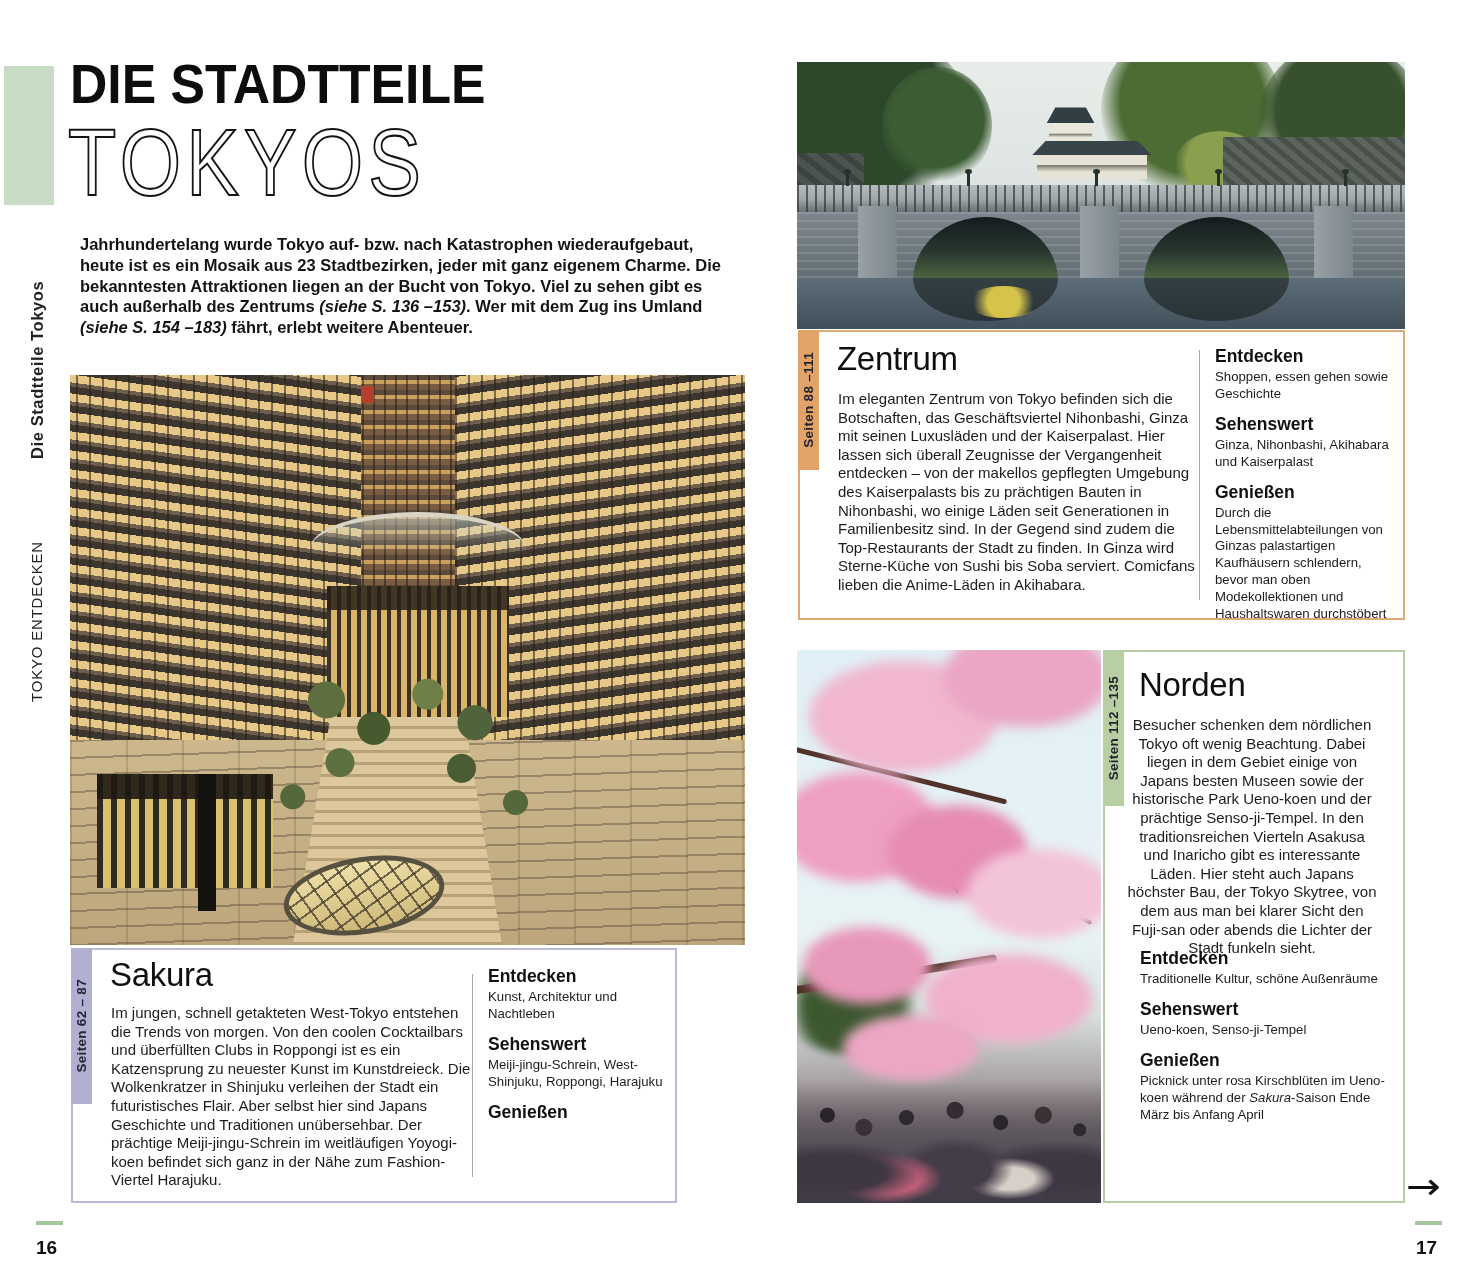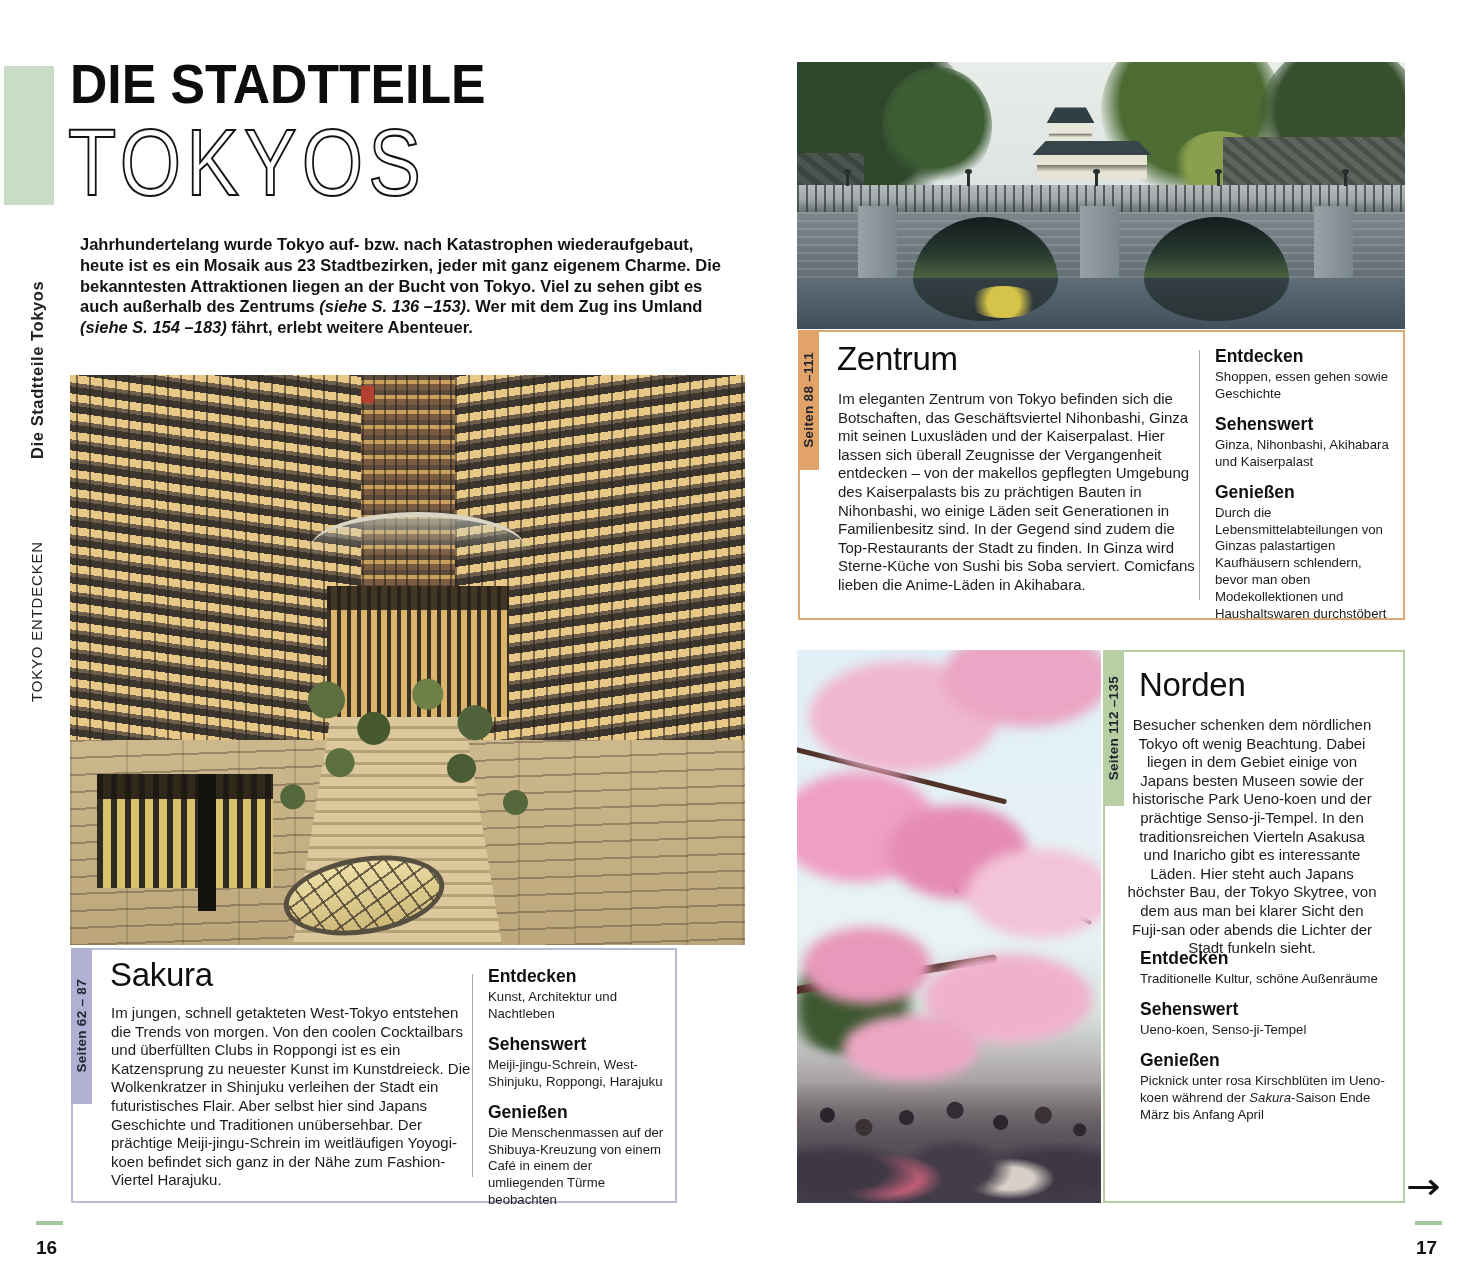--- a/index.html
+++ b/index.html
@@ -225,21 +225,20 @@
       </div>
     <h3>Sakura</h3>
     <p class="body">Im jungen, schnell getakteten West-Tokyo entstehen die Trends von morgen. Von den coolen Cocktailbars und überfüllten Clubs in Roppongi ist es ein Katzensprung zu neuester Kunst im Kunstdreieck. Die Wolkenkratzer in Shinjuku verleihen der Stadt ein futuristisches Flair. Aber selbst hier sind Japans Geschichte und Traditionen unübersehbar. Der prächtige Meiji-jingu-Schrein im weitläufigen Yoyogi-koen befindet sich ganz in der Nähe zum Fashion-Viertel Harajuku.</p>
     <div class="divider"></div>
     <div class="col">
       <h4>Entdecken</h4>
       <p>Kunst, Architektur und Nachtleben</p>
       <h4>Sehenswert</h4>
       <p>Meiji-jingu-Schrein, West-Shinjuku, Roppongi, Harajuku</p>
       <h4>Genießen</h4>
-      <p>Die Menschenmassen auf der Shibuya-Kreuzung von einem Café in einem der umliegenden Türme beobachten</p>
     </div>
   </div>
 
   <div class="photo" id="photo-zentrum">
     <div class="pz-blob pz-t1"></div>
     <div class="pz-blob pz-t2"></div>
     <div class="pz-blob pz-t3"></div>
     <div class="pz-blob pz-t4"></div>
     <div class="pz-blob pz-t5"></div>
     <div class="pz-wall-r"></div>

